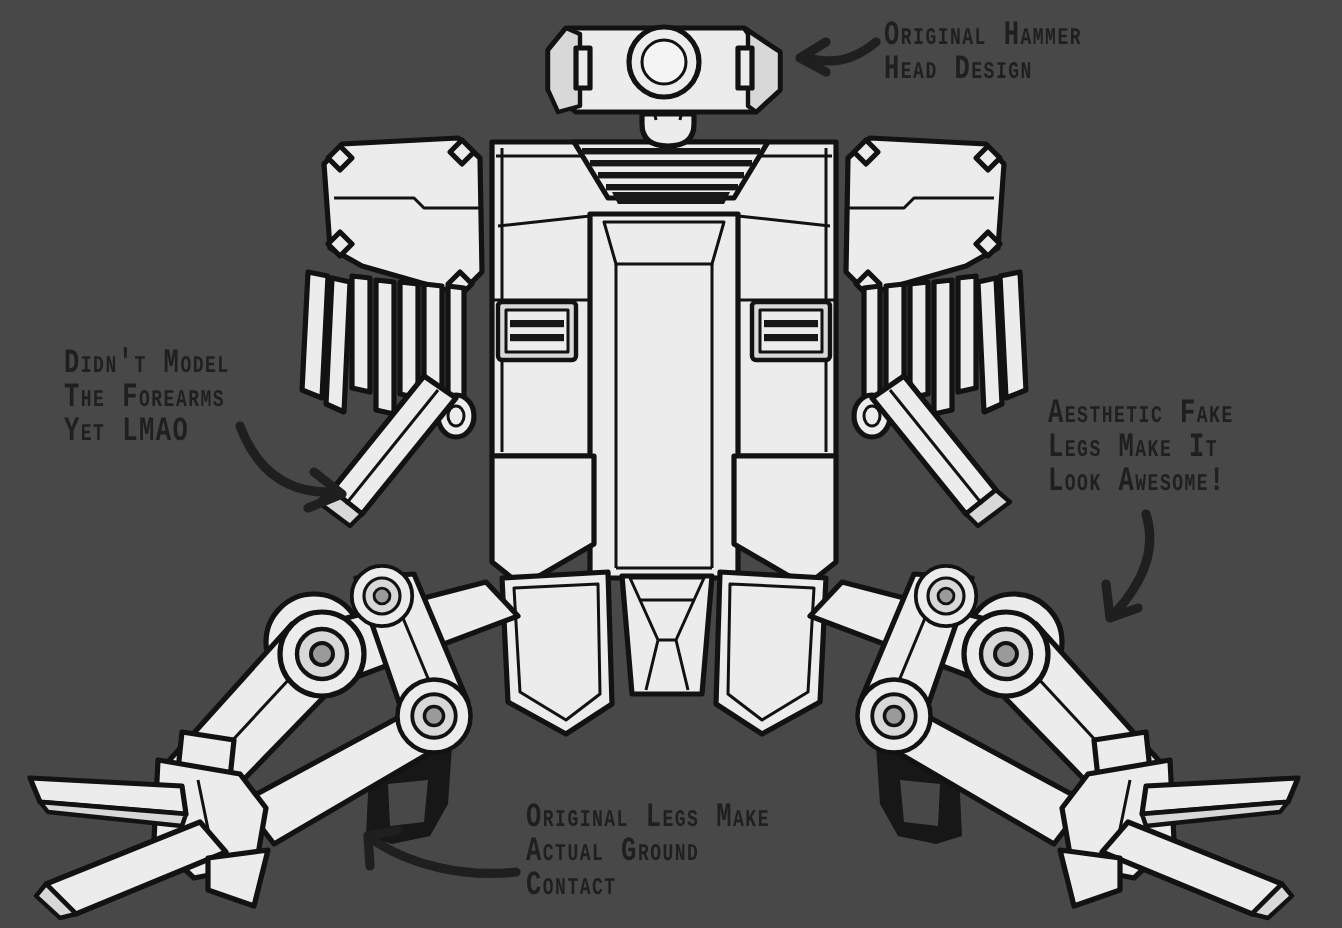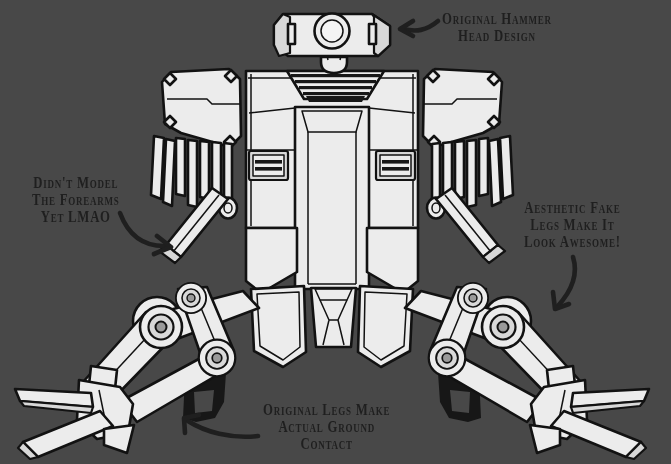--- a/index.html
+++ b/index.html
@@ -2,21 +2,21 @@
 <html style="--bg: #484848; --ink: #1f1f1f; --outline: #121212; --fill-light: #ececec; --fill-mid: #d8d8d8; --fill-dim: #c3c3c3; --slot-dark: #171717;"><head>
 <meta charset="utf-8">
 <style>
   :root{
     --bg:#484848; --ink:#1f1f1f; --outline:#121212;
     --fill-light:#ececec; --fill-mid:#d8d8d8; --fill-dim:#c3c3c3;
     --slot-dark:#171717;
   }
   html,body{margin:0;padding:0;background:var(--bg);}
   .stage{position:relative;width:671px;height:464px;background:var(--bg);overflow:hidden;
-         font-family:Liberation Serif, serif;text-align:center;}
+         font-family:Liberation Mono, monospace;}
   .stage svg{position:absolute;left:0;top:0;}
   
   .pl{fill:var(--fill-light);stroke:var(--outline);stroke-width:2.6;stroke-linejoin:round;}
   .pm{fill:var(--fill-mid);stroke:var(--outline);stroke-width:2.2;stroke-linejoin:round;}
   .inner{fill:none;stroke:var(--outline);stroke-width:1.5;stroke-linejoin:round;}
   .ink{fill:var(--slot-dark);stroke:none;}
   .arrow{fill:none;stroke:var(--ink);stroke-width:4.6;stroke-linecap:round;stroke-linejoin:round;}
   
   .note{position:absolute;color:var(--ink);font-weight:700;font-size:17px;line-height:17px;
         letter-spacing:1px;font-variant:small-caps;white-space:nowrap;

